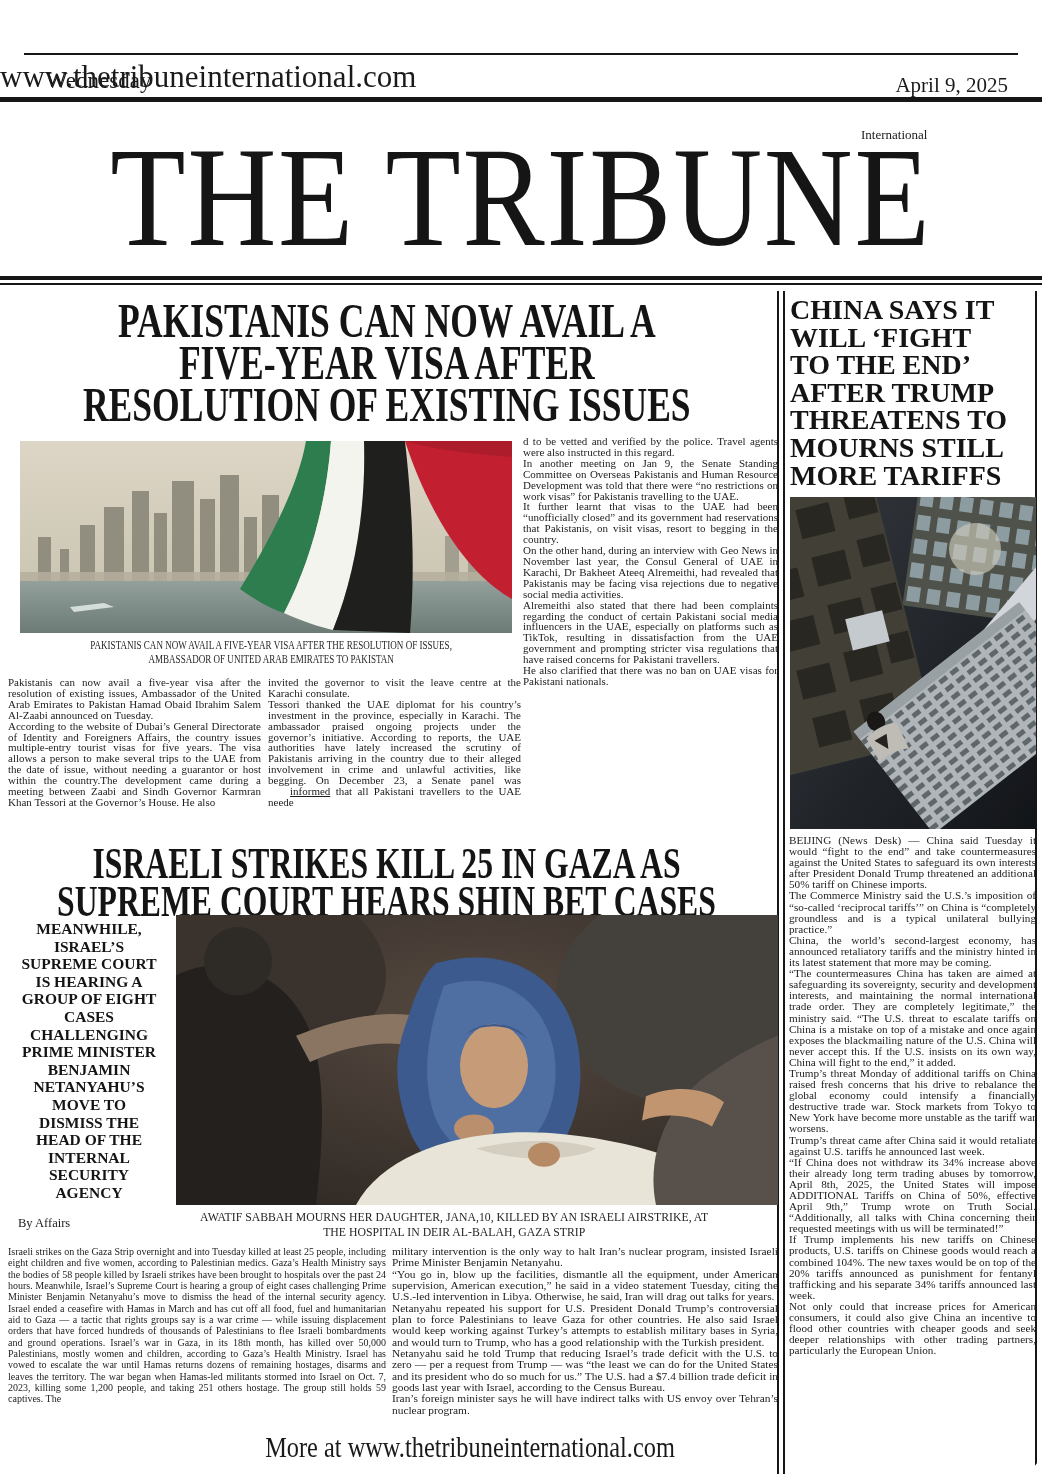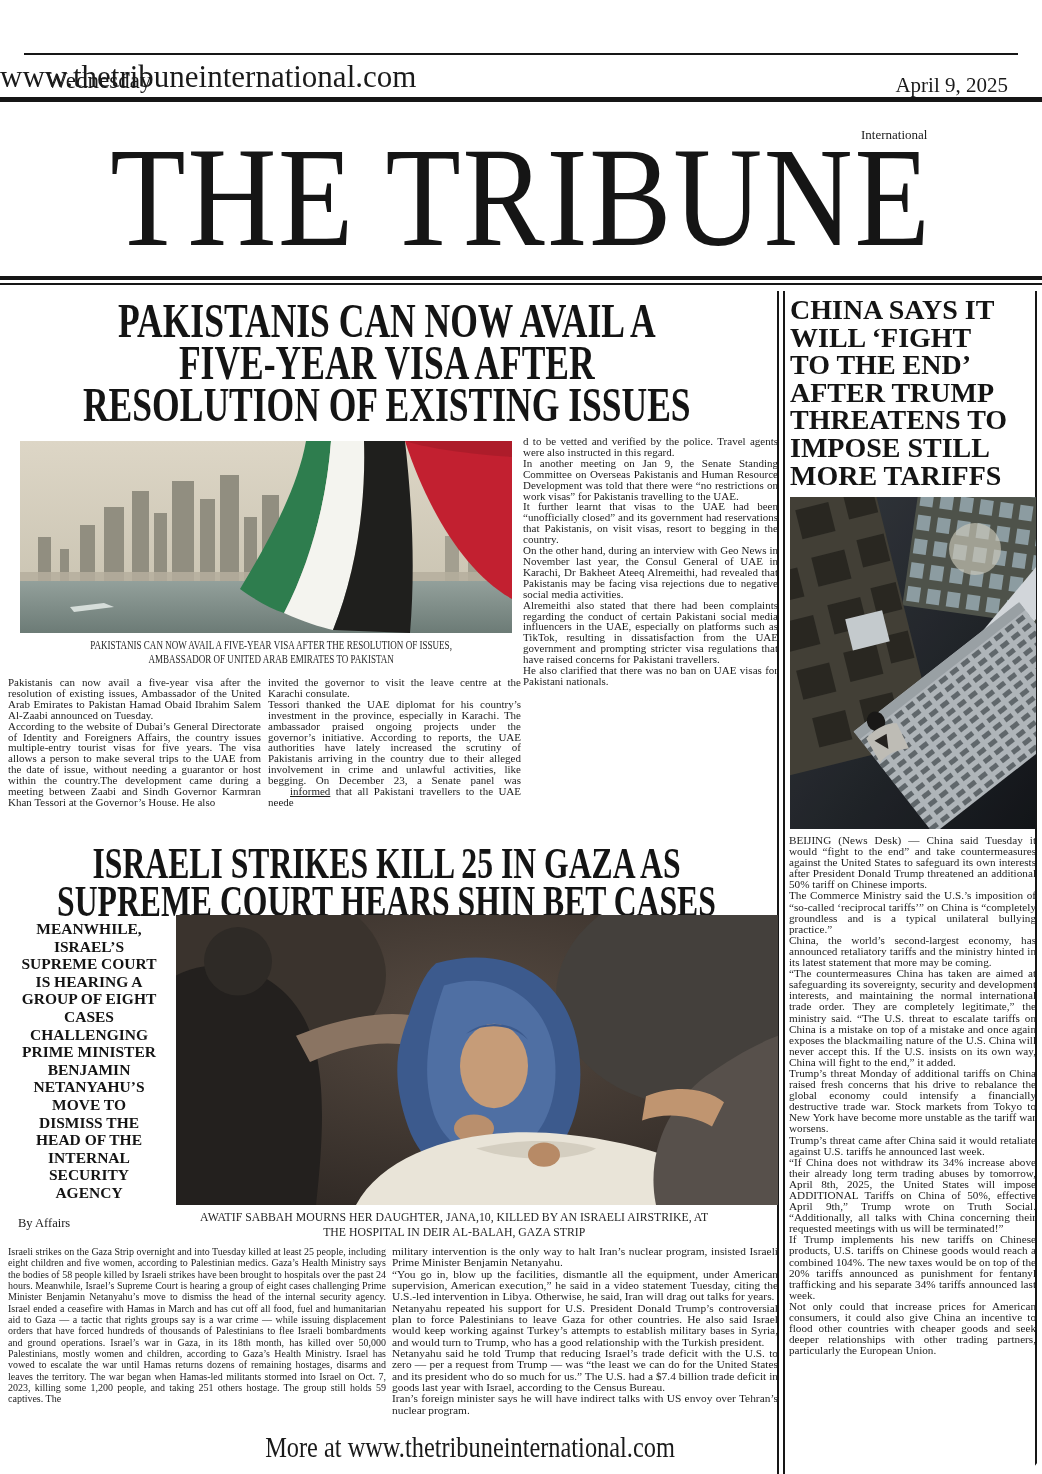--- a/index.html
+++ b/index.html
@@ -179,21 +179,21 @@
 “You go in, blow up the facilities, dismantle all the equipment, under American supervision, American execution,” he said in a video statement Tuesday, citing the U.S.-led intervention in Libya. Otherwise, he said, Iran will drag out talks for years.
 Netanyahu repeated his support for U.S. President Donald Trump’s controversial plan to force Palestinians to leave Gaza for other countries. He also said Israel would keep working against Turkey’s attempts to establish military bases in Syria, and would turn to Trump, who has a good relationship with the Turkish president.
 Netanyahu said he told Trump that reducing Israel’s trade deficit with the U.S. to zero — per a request from Trump — was “the least we can do for the United States and its president who do so much for us.” The U.S. had a $7.4 billion trade deficit in goods last year with Israel, according to the Census Bureau.
 Iran’s foreign minister says he will have indirect talks with US envoy over Tehran’s nuclear program.</div>
 
   <div class="h3">CHINA SAYS IT
 WILL ‘FIGHT
 TO THE END’
 AFTER TRUMP
 THREATENS TO
-IMPOSE STILL
+MOURNS STILL
 MORE TARIFFS</div>
 
   <div class="imgbox chinaimg">
     <svg viewBox="0 0 246 332" preserveAspectRatio="none">
       <defs>
         <linearGradient id="g_ch" x1="0" y1="0" x2="1" y2="1">
             <stop offset="0" stop-color="#3a3e45"></stop>
             <stop offset="1" stop-color="#14161a"></stop>
           </linearGradient>
         <pattern id="p_win" width="20" height="24" patternUnits="userSpaceOnUse">

